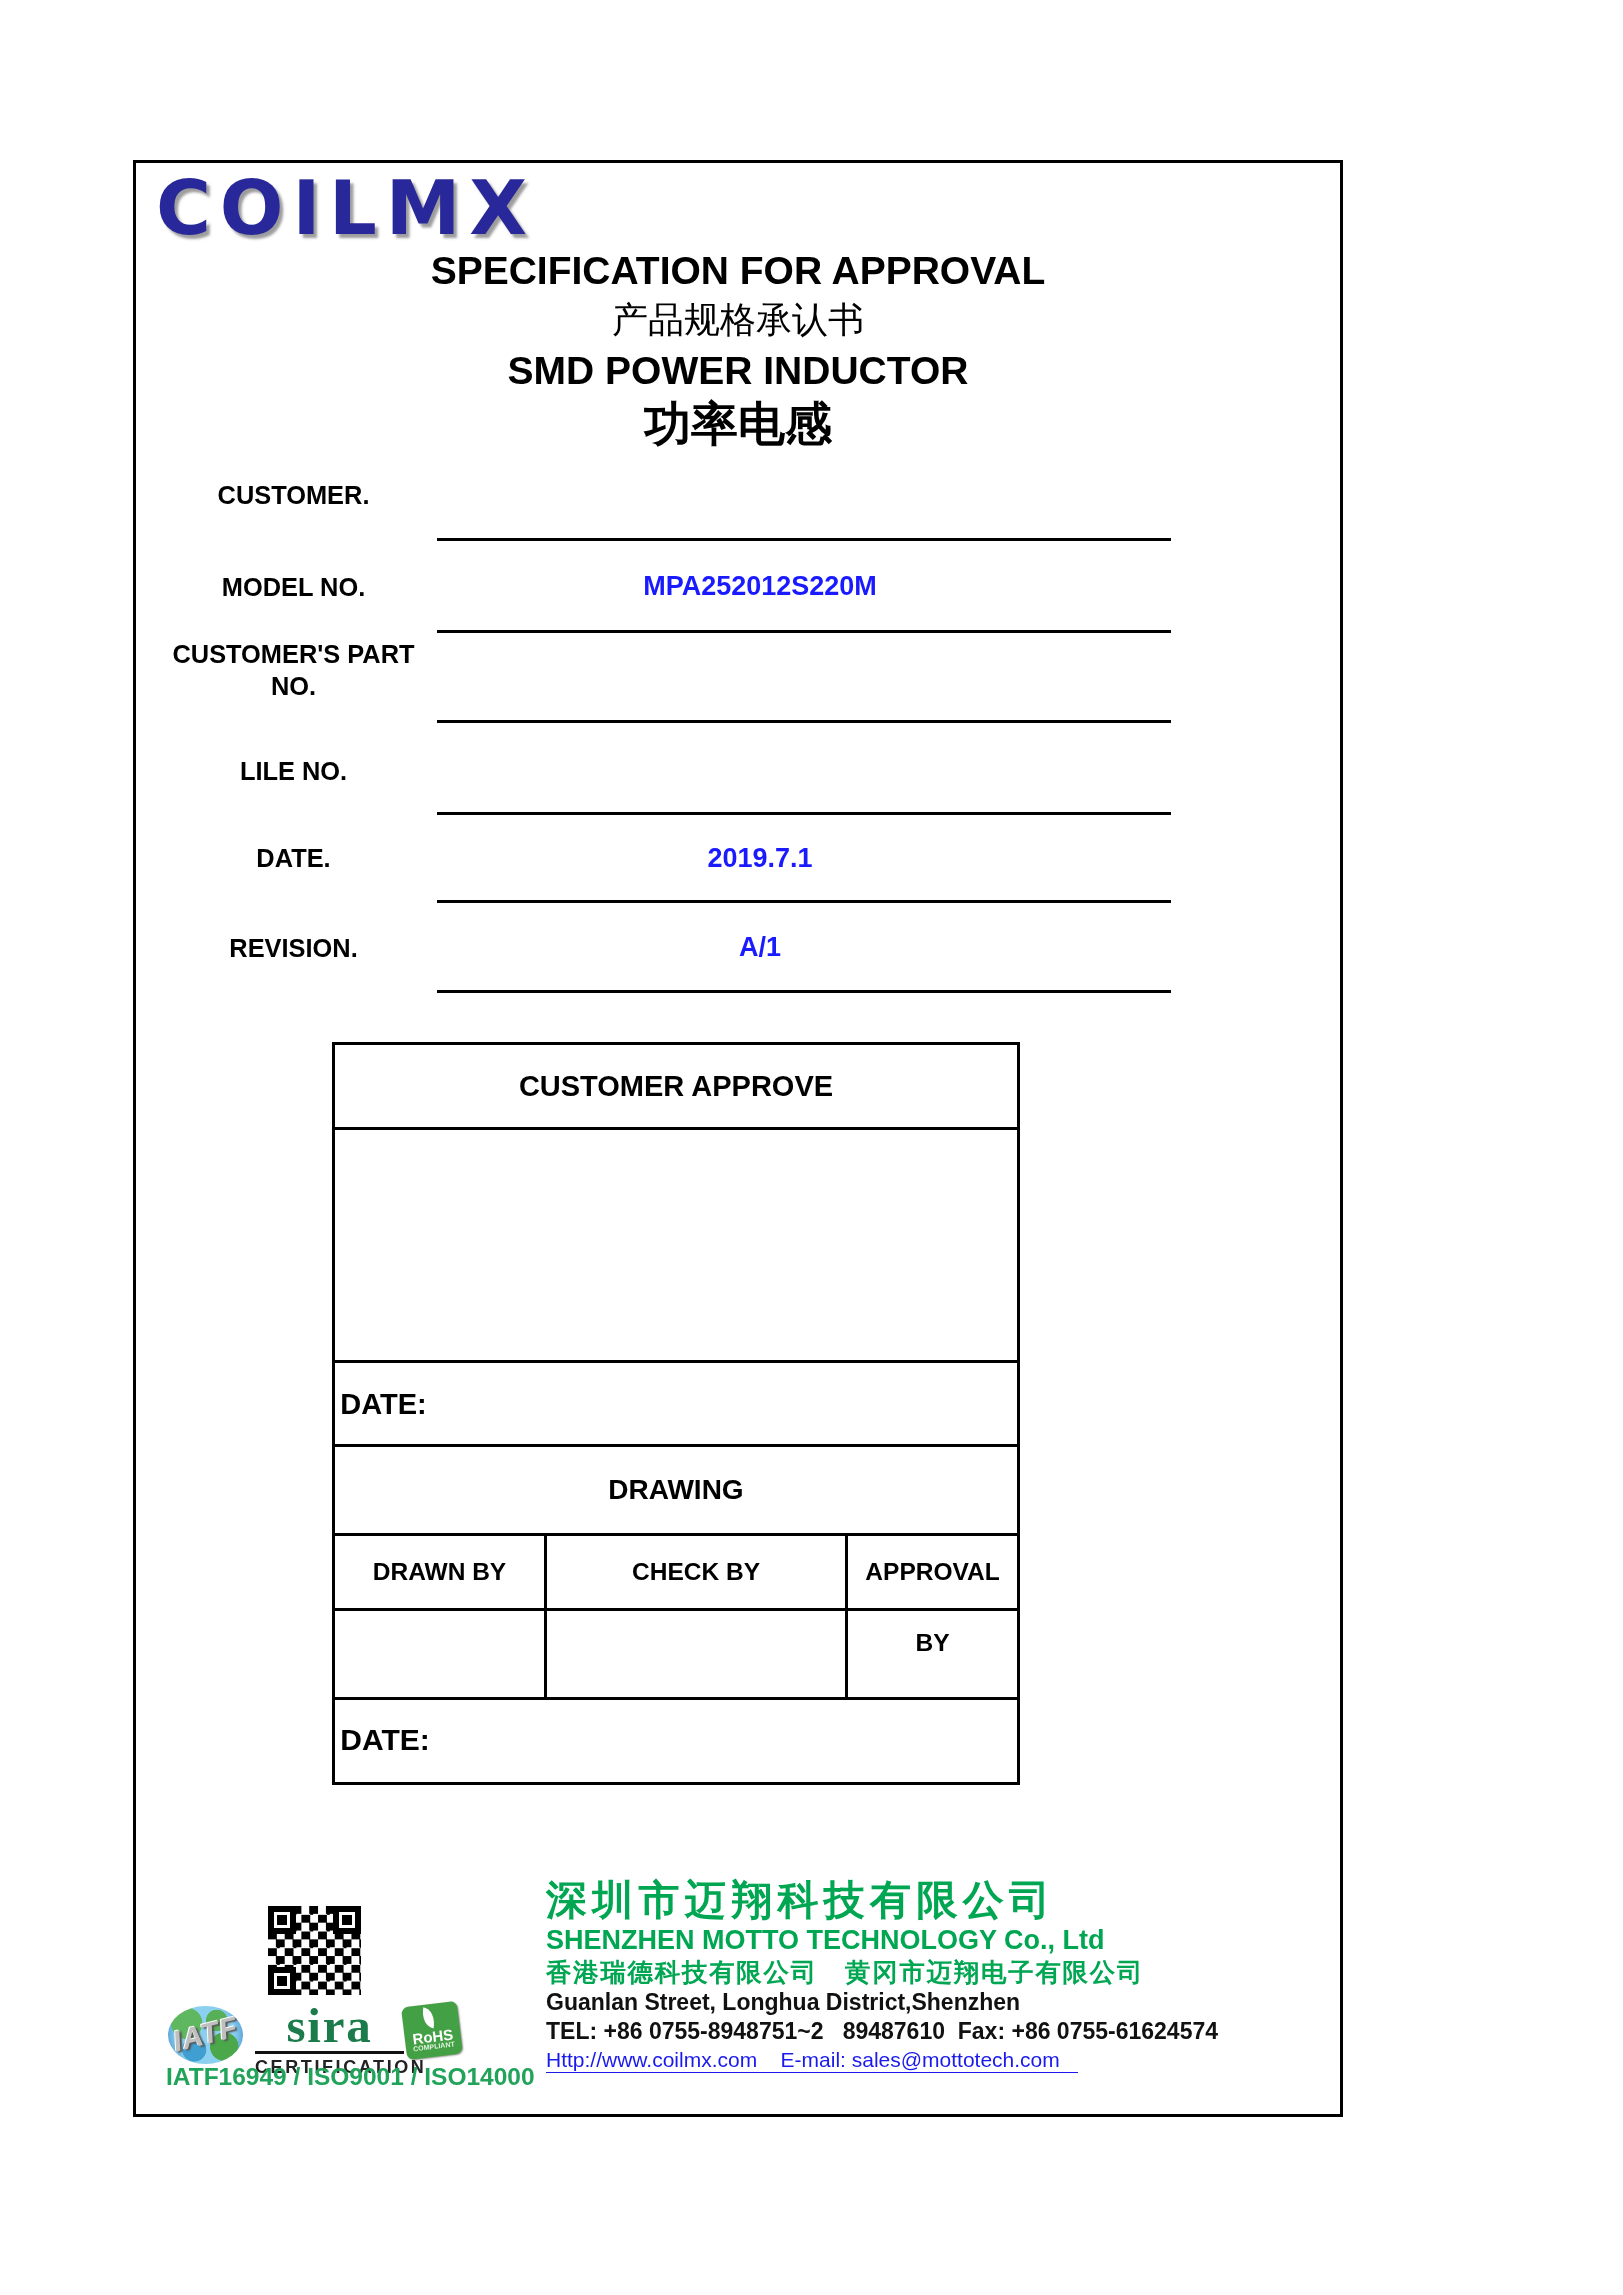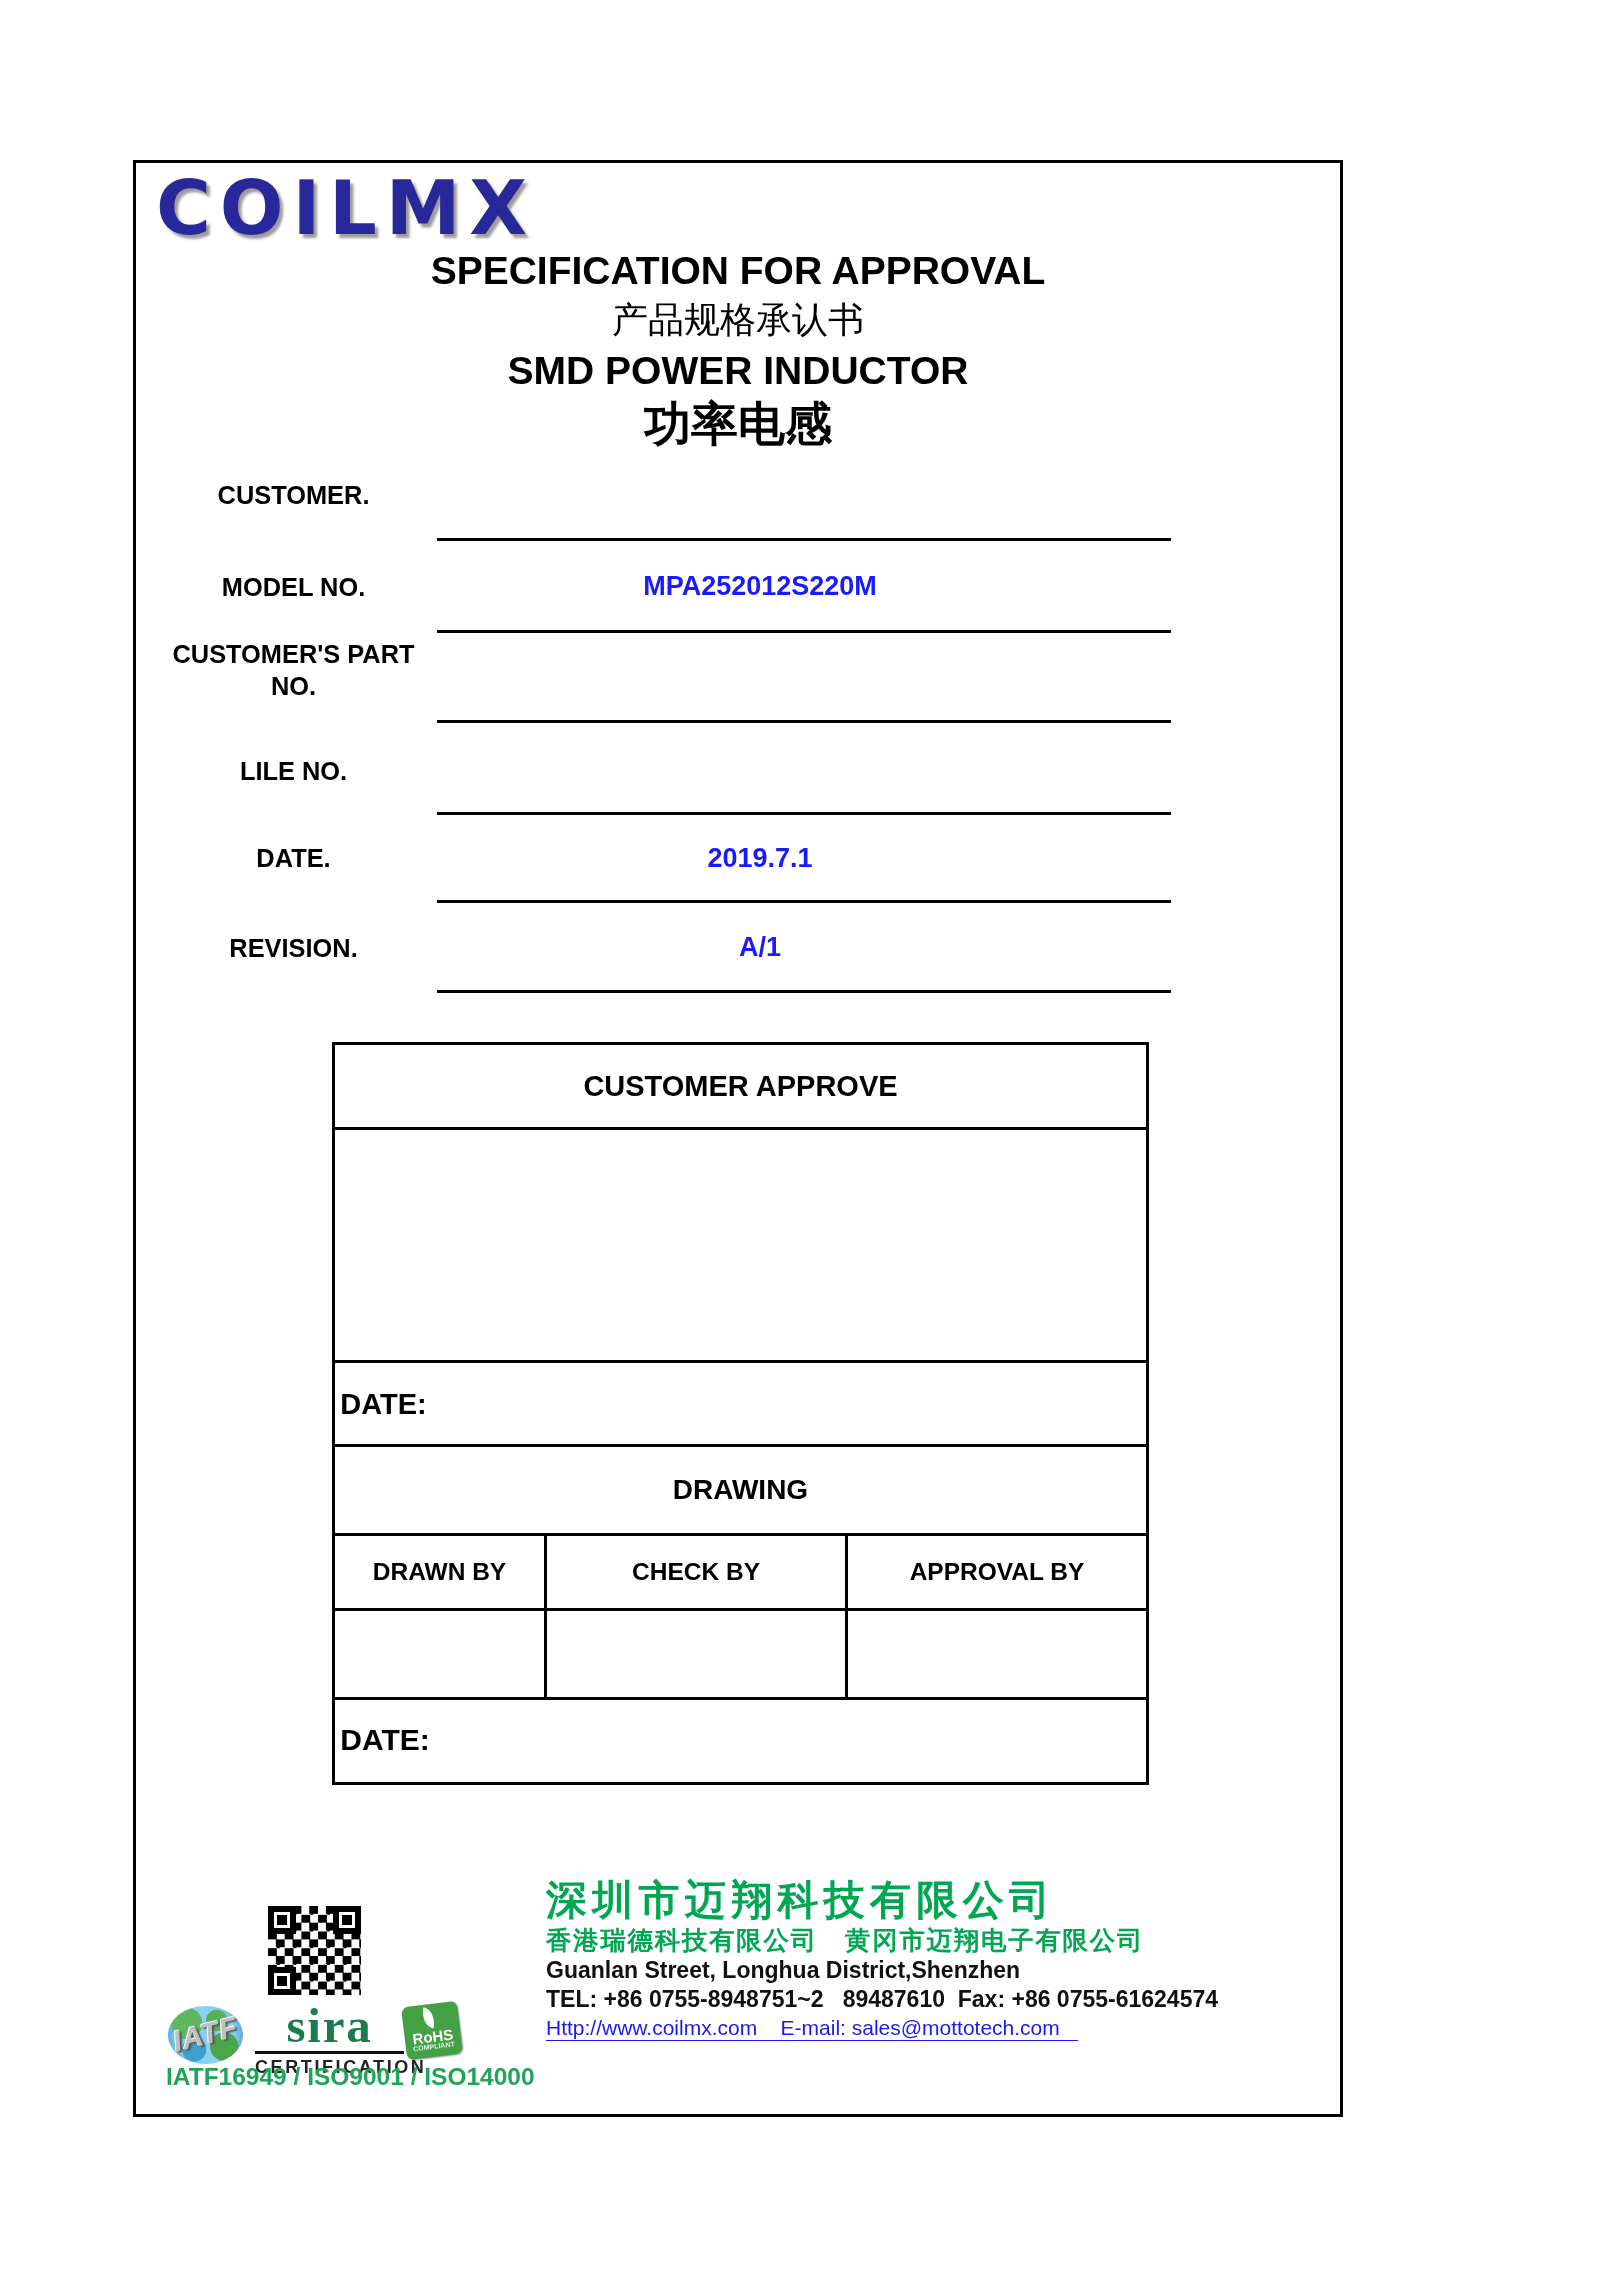--- a/index.html
+++ b/index.html
@@ -38,21 +38,21 @@
     border-bottom:3.5px solid #000;
   }
   .fvalue {
     position:absolute; left:301px; width:734px; padding-right:88px;
     text-align:center; font-size:27px; font-weight:bold;
     color:#1a1aff; line-height:35px;
   }
   
   .atable {
     position:absolute; left:196px; top:879px;
-    width:817px; height:743px; border:3.5px solid #000; background:#fff;
+    width:688px; height:743px; border:3.5px solid #000; background:#fff;
   }
   .arow { width:100%; border-bottom:3.5px solid #000; position:relative; }
   .r-head  { height:85px;  line-height:82px; text-align:center; font-size:29px; font-weight:bold; }
   .r-sig   { height:233px; }
   .r-date  { height:84px;  padding:24.5px 0 0 5.3px; font-size:29px; font-weight:bold; }
   .r-draw  { height:89px; line-height:86px; text-align:center; font-size:28px; font-weight:bold; }
   .r-cols  { height:75px;  display:flex; }
   .r-cells { height:89px; display:flex; }
   .r-date2 { height:81px;  border-bottom:none; padding:23px 0 0 5.3px; font-size:30px; font-weight:bold; }
   .acol { line-height:71px; text-align:center; font-size:24.5px; font-weight:bold; }
@@ -200,20 +200,21 @@
   <div class="rohs">
     <div class="leaf"></div>
     <div class="rtxt">RoHS</div>
     <div class="rsub">COMPLIANT</div>
   </div>
 
   <div class="isoline">IATF16949 / ISO9001 / ISO14000</div>
 
   <div class="company">
     <div class="cn1">深圳市迈翔科技有限公司</div>
+    <div class="en1">SHENZHEN MOTTO TECHNOLOGY Co., Ltd</div>
     <div class="cn2">香港瑞德科技有限公司　黄冈市迈翔电子有限公司</div>
     <div class="addr">Guanlan Street, Longhua District,Shenzhen</div>
     <div class="tel">TEL: +86 0755-8948751~2   89487610  Fax: +86 0755-61624574</div>
     <a class="web" href="#">Http://www.coilmx.com    E-mail: sales@mottotech.com </a>
   </div>
 
 </div>
 
 
 </body></html>

